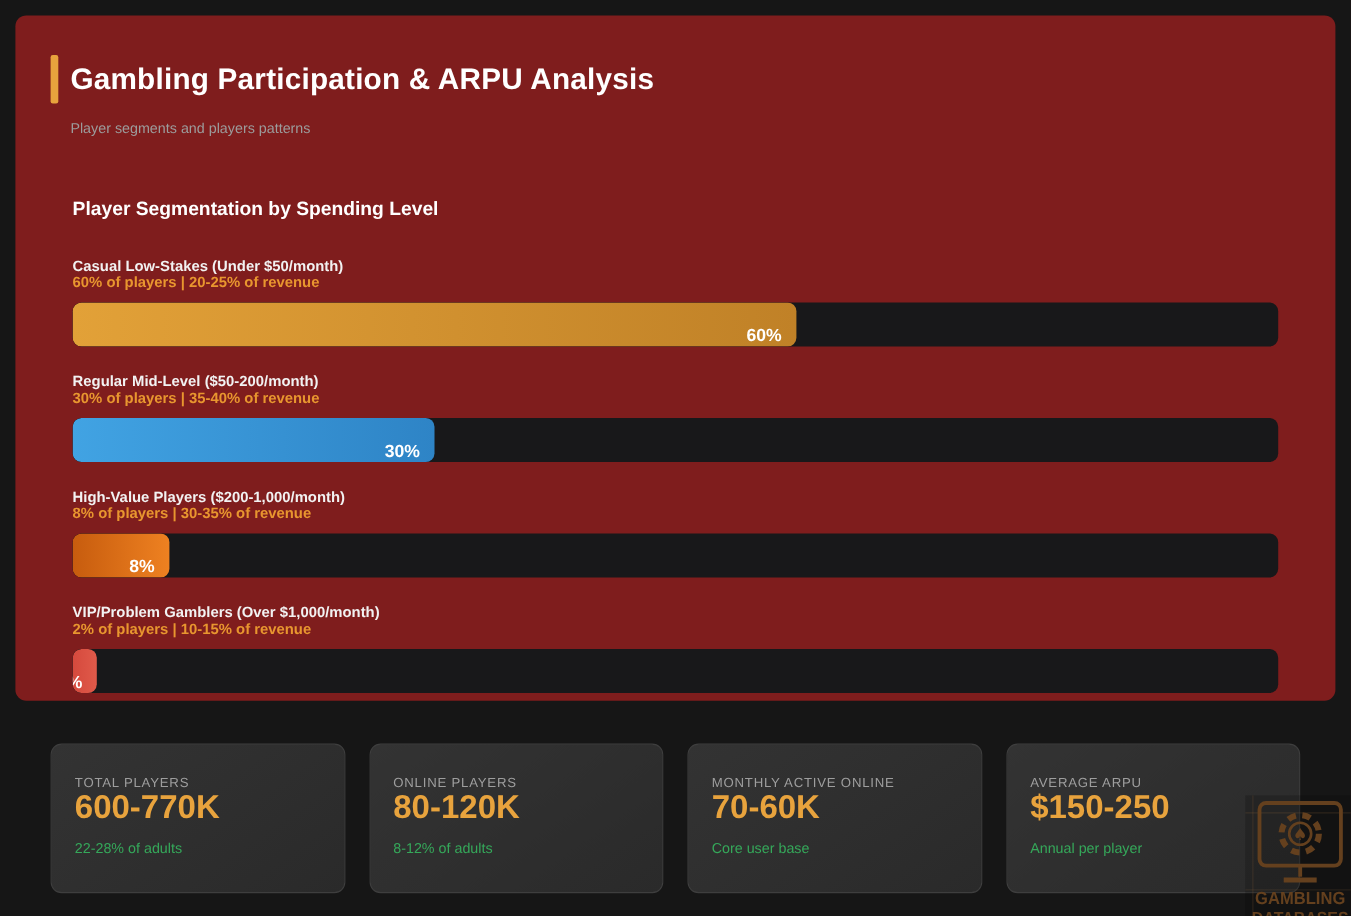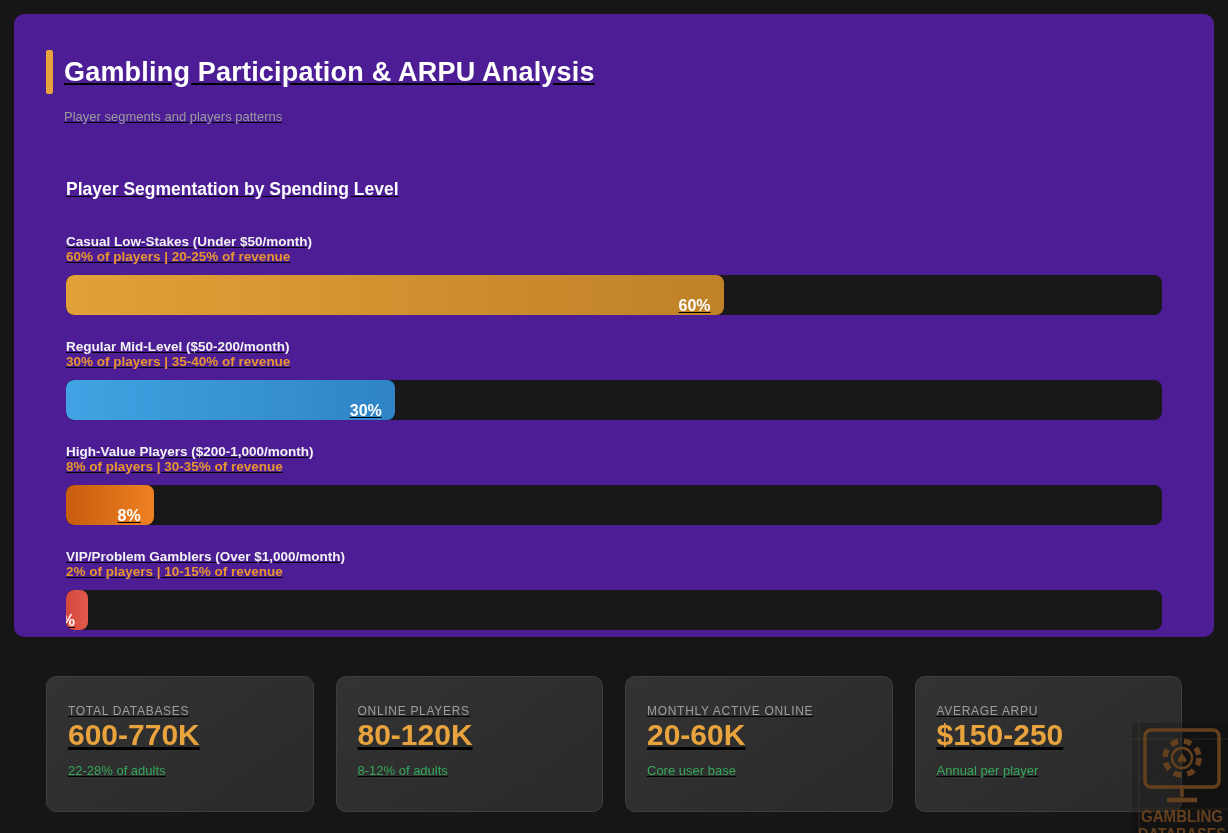--- a/index.html
+++ b/index.html
@@ -11,25 +11,24 @@
     overflow: hidden;
     font-family: "Liberation Sans", sans-serif;
     position: relative;
   }
   .panel {
     position: absolute;
     left: 14px;
     top: 14px;
     width: 1200px;
     height: 623px;
-    background: #4c1d95;
+    background: #7f1d1d;
     border-radius: 10px;
     box-sizing: border-box;
     padding: 36px 52px 0 52px;
-    text-decoration: underline;
   }
   
   .title-row {
     display: flex;
     align-items: center;
     margin-left: -20px;
   }
   .accent-bar {
     width: 7px;
     height: 44px;
@@ -202,34 +201,34 @@
           <span>2%</span>
         </div>
       </div>
     </div>
 
   </div>
 
   <div class="cards">
 
     <div class="card">
-      <div class="card-label">TOTAL DATABASES</div>
+      <div class="card-label">TOTAL PLAYERS</div>
       <div class="card-value">600-770K</div>
       <div class="card-sub">22-28% of adults</div>
     </div>
 
     <div class="card">
       <div class="card-label">ONLINE PLAYERS</div>
       <div class="card-value">80-120K</div>
       <div class="card-sub">8-12% of adults</div>
     </div>
 
     <div class="card">
       <div class="card-label">MONTHLY ACTIVE ONLINE</div>
-      <div class="card-value">20-60K</div>
+      <div class="card-value">70-60K</div>
       <div class="card-sub">Core user base</div>
     </div>
 
     <div class="card">
       <div class="card-label">AVERAGE ARPU</div>
       <div class="card-value">$150-250</div>
       <div class="card-sub">Annual per player</div>
     </div>
 
   </div>

